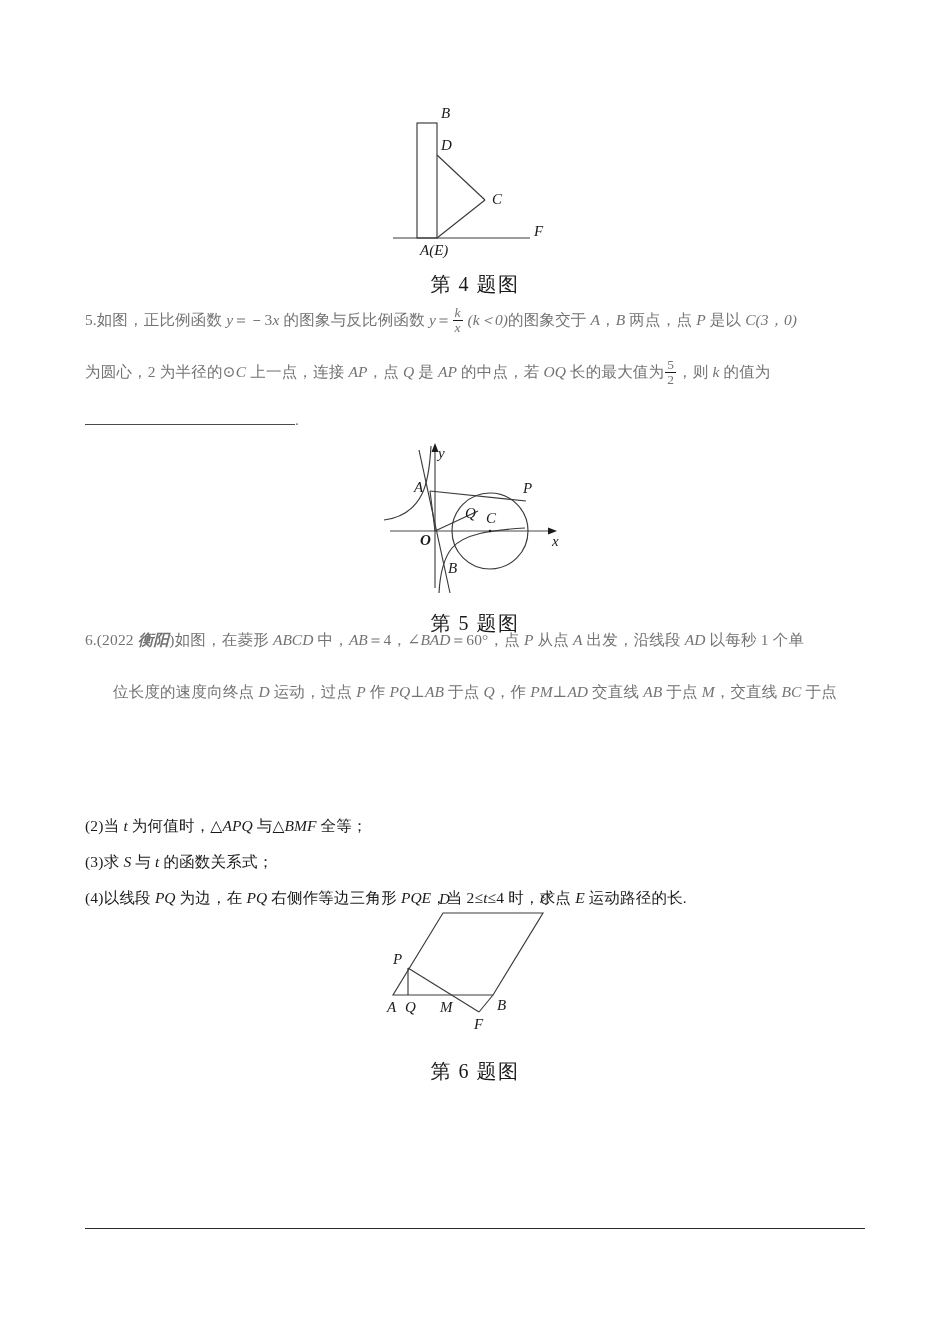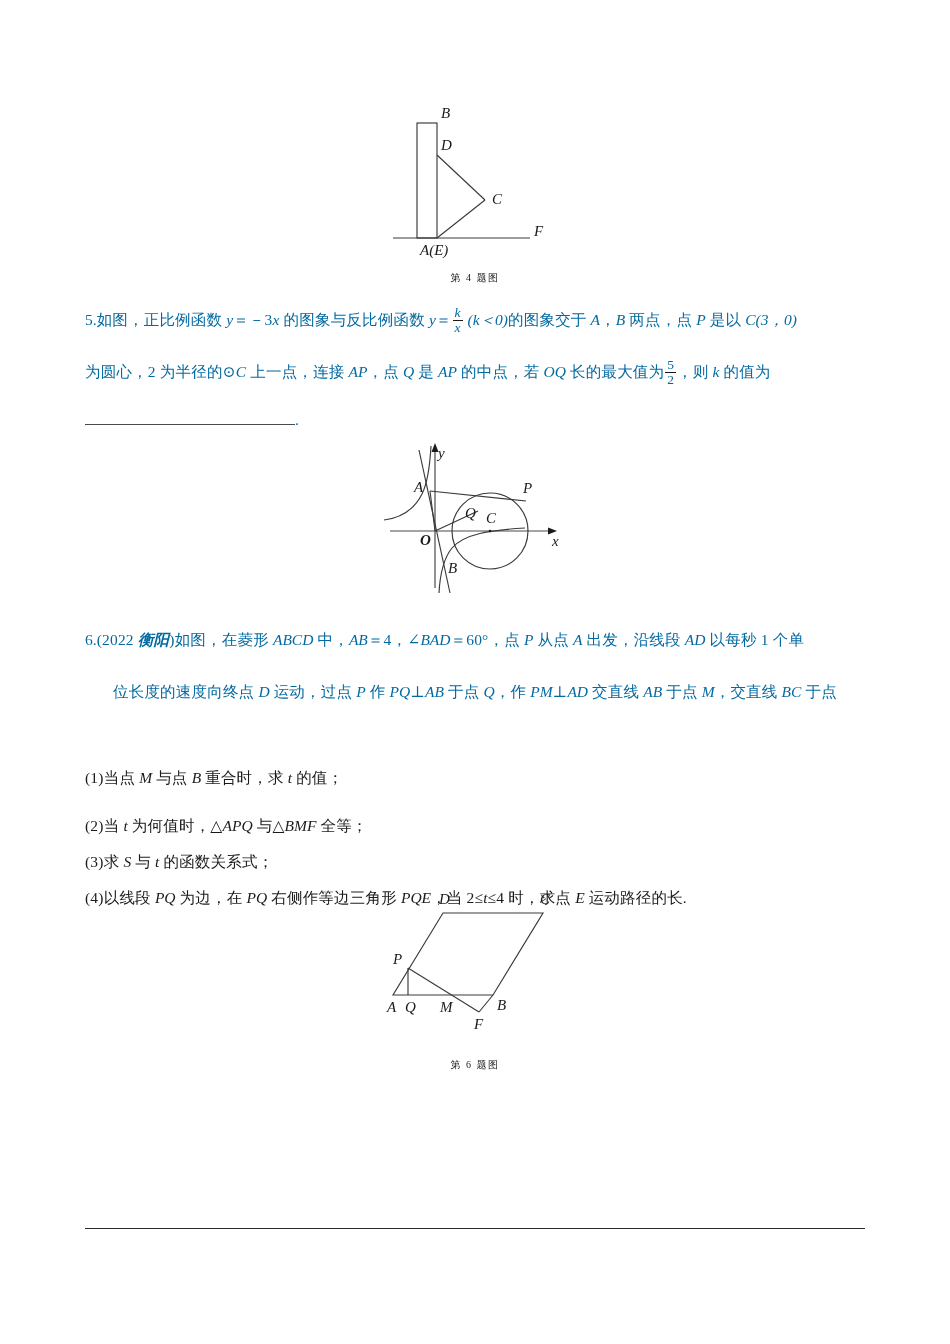--- a/index.html
+++ b/index.html
@@ -24,21 +24,21 @@
 
   
   .figure-block {
     position: absolute;
     left: 0;
     width: 950px;
     text-align: center;
   }
   .fig-caption {
     font-family: "Liberation Serif", "DejaVu Serif", serif;
-    font-size: 10px;
+    font-size: 20px;
     letter-spacing: 1.5px;
     color: #1a1a1a;
     text-align: center;
   }
   svg { display: block; margin: 0 auto; overflow: visible; }
   .stroke { stroke: #3a3a3a; stroke-width: 1.15; fill: none; }
   .axis { stroke: #4a4a4a; stroke-width: 1.2; fill: none; }
   .curve { stroke: #3a3a3a; stroke-width: 1.15; fill: none; }
   .lbl {
     font-family: "Liberation Serif", "DejaVu Serif", serif;
@@ -48,21 +48,21 @@
   }
   .dot { fill: #1a1a1a; }
 
   
   .prob {
     position: absolute;
     left: 85px;
     width: 790px;
     font-size: 15.5px;
     line-height: 1.0;
-    color: #0369a1;
+    color: #737373;
   }
   .tline {
     position: relative;
     height: 40px;
     white-space: nowrap;
     display: block;
   }
   .cn {
     font-family: "Liberation Serif", "DejaVu Serif", serif;
     font-size: 15.5px;
@@ -172,34 +172,32 @@
 
       <text class="lbl" x="54" y="54">A</text>
       <text class="lbl" x="88" y="135">B</text>
       <text class="lbl" x="163" y="55">P</text>
       <text class="lbl" x="105" y="80">Q</text>
       <text class="lbl" x="126" y="85">C</text>
       <text class="lbl" x="78" y="20">y</text>
       <text class="lbl" x="192" y="108">x</text>
       <text class="lbl" style="font-weight:bold" x="60" y="107">O</text>
     </svg>
+    <div class="fig-caption" style="margin-top:12px;">第 5 题图</div>
   </div>
 
   <div class="prob" style="top:632px;">
     <div class="tline">
       <span class="rm">6.</span><span class="cn">(2022 </span><span class="cn bold-cn">衡阳</span><span class="cn">)</span><span class="cn">如图，在菱形 </span><span class="it">ABCD</span><span class="cn"> 中，</span><span class="it">AB</span><span class="cn">＝4，∠</span><span class="it">BAD</span><span class="cn">＝60°，点 </span><span class="it">P</span><span class="cn"> 从点 </span><span class="it">A</span><span class="cn"> 出发，沿线段 </span><span class="it">AD</span><span class="cn"> 以每秒 1 个单</span>
     </div>
     <div class="tline" style="margin-top:12px;margin-left:28px;">
       <span class="cn">位长度的速度向终点 </span><span class="it">D</span><span class="cn"> 运动，过点 </span><span class="it">P</span><span class="cn"> 作 </span><span class="it">PQ</span><span class="cn">⊥</span><span class="it">AB</span><span class="cn"> 于点 </span><span class="it">Q</span><span class="cn">，作 </span><span class="it">PM</span><span class="cn">⊥</span><span class="it">AD</span><span class="cn"> 交直线 </span><span class="it">AB</span><span class="cn"> 于点 </span><span class="it">M</span><span class="cn">，交直线 </span><span class="it">BC</span><span class="cn"> 于点</span>
     </div>
   </div>
 
-  <div class="sub-q" style="top:768px;">
-    <span class="cn">(1)</span><span class="cn">当点 </span><span class="it">M</span><span class="cn"> 与点 </span><span class="it">B</span><span class="cn"> 重合时，求 </span><span class="it">t</span><span class="cn"> 的值；</span>
-  </div>
 
   <div class="sub-q" style="top:816px;">
     <span class="cn">(2)</span><span class="cn">当 </span><span class="it">t</span><span class="cn"> 为何值时，△</span><span class="it">APQ</span><span class="cn"> 与△</span><span class="it">BMF</span><span class="cn"> 全等；</span>
   </div>
 
   <div class="sub-q" style="top:852px;">
     <span class="cn">(3)</span><span class="cn">求 </span><span class="it">S</span><span class="cn"> 与 </span><span class="it">t</span><span class="cn"> 的函数关系式；</span>
   </div>
 
   <div class="sub-q" style="top:888px;">

